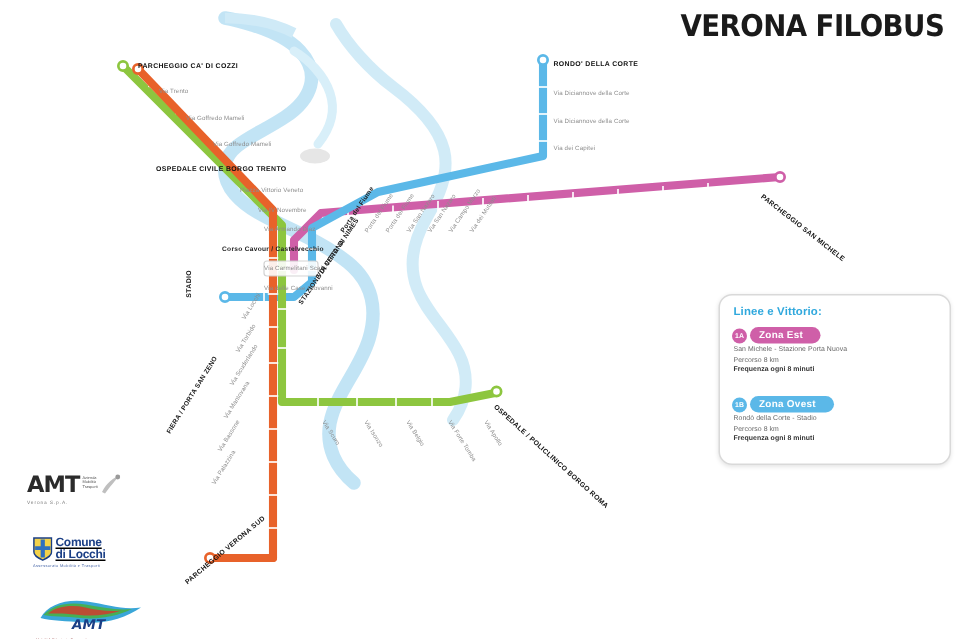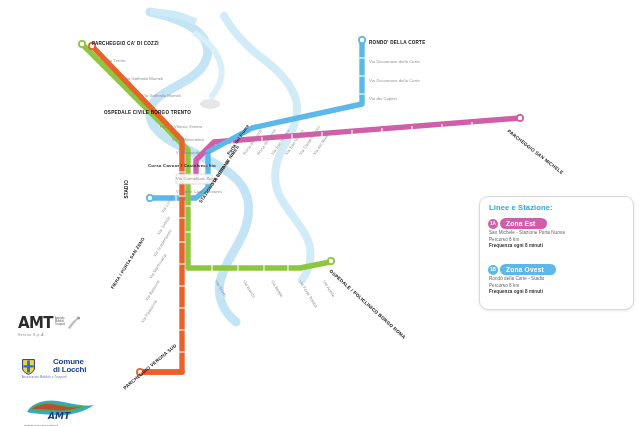--- a/index.html
+++ b/index.html
@@ -198,20 +198,23 @@
       </g>
       <circle cx="92" cy="46" r="3.1" fill="#ffffff" stroke="#e8622a" stroke-width="1.8"></circle>
       <circle cx="140" cy="372" r="3.1" fill="#ffffff" stroke="#e8622a" stroke-width="1.8"></circle>
     </g>
 
     <g>
       <rect x="176" y="174" width="36" height="10" rx="2" fill="#ffffff" stroke="#cfcfcf" stroke-width="0.8" opacity="0.9"></rect>
     </g>
   </svg>
 
+  <div id="title-bar">
+    <span class="title-text">VERONA FILOBUS</span>
+  </div>
 
   <div class="lbl term r" style="left:92px;top:41px;">PARCHEGGIO CA' DI COZZI</div>
   <div class="lbl r" style="left:106px;top:58px;">Via Trento</div>
   <div class="lbl r" style="left:124px;top:76px;">Via Goffredo Mameli</div>
   <div class="lbl r" style="left:142px;top:93px;">Via Goffredo Mameli</div>
   <div class="lbl term r" style="left:104px;top:110px;">OSPEDALE CIVILE BORGO TRENTO</div>
   <div class="lbl r" style="left:160px;top:124px;">Piazza Vittorio Veneto</div>
   <div class="lbl r" style="left:172px;top:137px;">Via IV Novembre</div>
   <div class="lbl r" style="left:176px;top:150px;">Via Armando Diaz</div>
   <div class="lbl maj r" style="left:148px;top:163px;">Corso Cavour / Castelvecchio</div>
@@ -248,21 +251,21 @@
   <div class="lbl term" style="left:124px;top:386px;transform:rotate(-40deg);">PARCHEGGIO VERONA SUD</div>
 
   <div class="lbl" style="left:216px;top:278px;transform:rotate(58deg);">Via Scuro</div>
   <div class="lbl" style="left:244px;top:278px;transform:rotate(58deg);">Via Isonzo</div>
   <div class="lbl" style="left:272px;top:278px;transform:rotate(58deg);">Via Belgio</div>
   <div class="lbl" style="left:300px;top:278px;transform:rotate(58deg);">Via Forte Tomba</div>
   <div class="lbl" style="left:324px;top:278px;transform:rotate(58deg);">Via Apollo</div>
   <div class="lbl term" style="left:330px;top:268px;transform:rotate(42deg);">OSPEDALE / POLICLINICO BORGO ROMA</div>
 
   <div id="legend">
-    <div class="lg-head">Linee e Stazione:</div>
+    <div class="lg-head">Linee e Vittorio:</div>
 
     <div class="lg-row" style="top:21px;">
       <div class="lg-pill">
         <div class="lg-badge" style="background:#cf5fa8;">1A</div>
         <div class="lg-zone" style="background:#cf5fa8;">Zona Est</div>
       </div>
       <div class="lg-desc">
         <div>San Michele - Stazione Porta Nuova</div>
         <div>Percorso 8 km</div>
         <div class="freq">Frequenza ogni 8 minuti</div>
@@ -291,21 +294,21 @@
         <div class="amt-side" style="padding-top:2px;">Azienda<br>Mobilità<br>Trasporti</div>
         <svg width="14" height="14" viewBox="0 0 14 14">
           <path d="M1,12 C4,6 9,2 13,1 C10,4 6,9 3,13 Z" fill="#bfbfbf"></path>
           <circle cx="11.5" cy="2" r="1.6" fill="#9a9a9a"></circle>
         </svg>
       </div>
       <div class="amt-sub">Verona S.p.A.</div>
     </div>
 
     <div class="logo-blk" style="left:8px;top:42px;width:86px;">
-      <div style="display:flex;align-items:flex-end;gap:18px;">
+      <div style="display:flex;align-items:flex-start;gap:2px;text-decoration:underline;">
         <svg width="13" height="16" viewBox="0 0 13 16">
           <path d="M0.6,0.6 H12.4 V10 C12.4,13 6.5,15.4 6.5,15.4 C6.5,15.4 0.6,13 0.6,10 Z" fill="#f3d24a" stroke="#1b3f86" stroke-width="1"></path>
           <path d="M5.1,1.6 H7.9 V6.2 H11.6 V8.6 H7.9 V13.6 H5.1 V8.6 H1.4 V6.2 H5.1 Z" fill="#2f6fc0"></path>
         </svg>
         <div>
           <div class="com-txt">Comune</div>
           <div class="com-txt">di Locchi</div>
         </div>
       </div>
       <div class="com-sub">Assessorato Mobilità e Trasporti</div>

